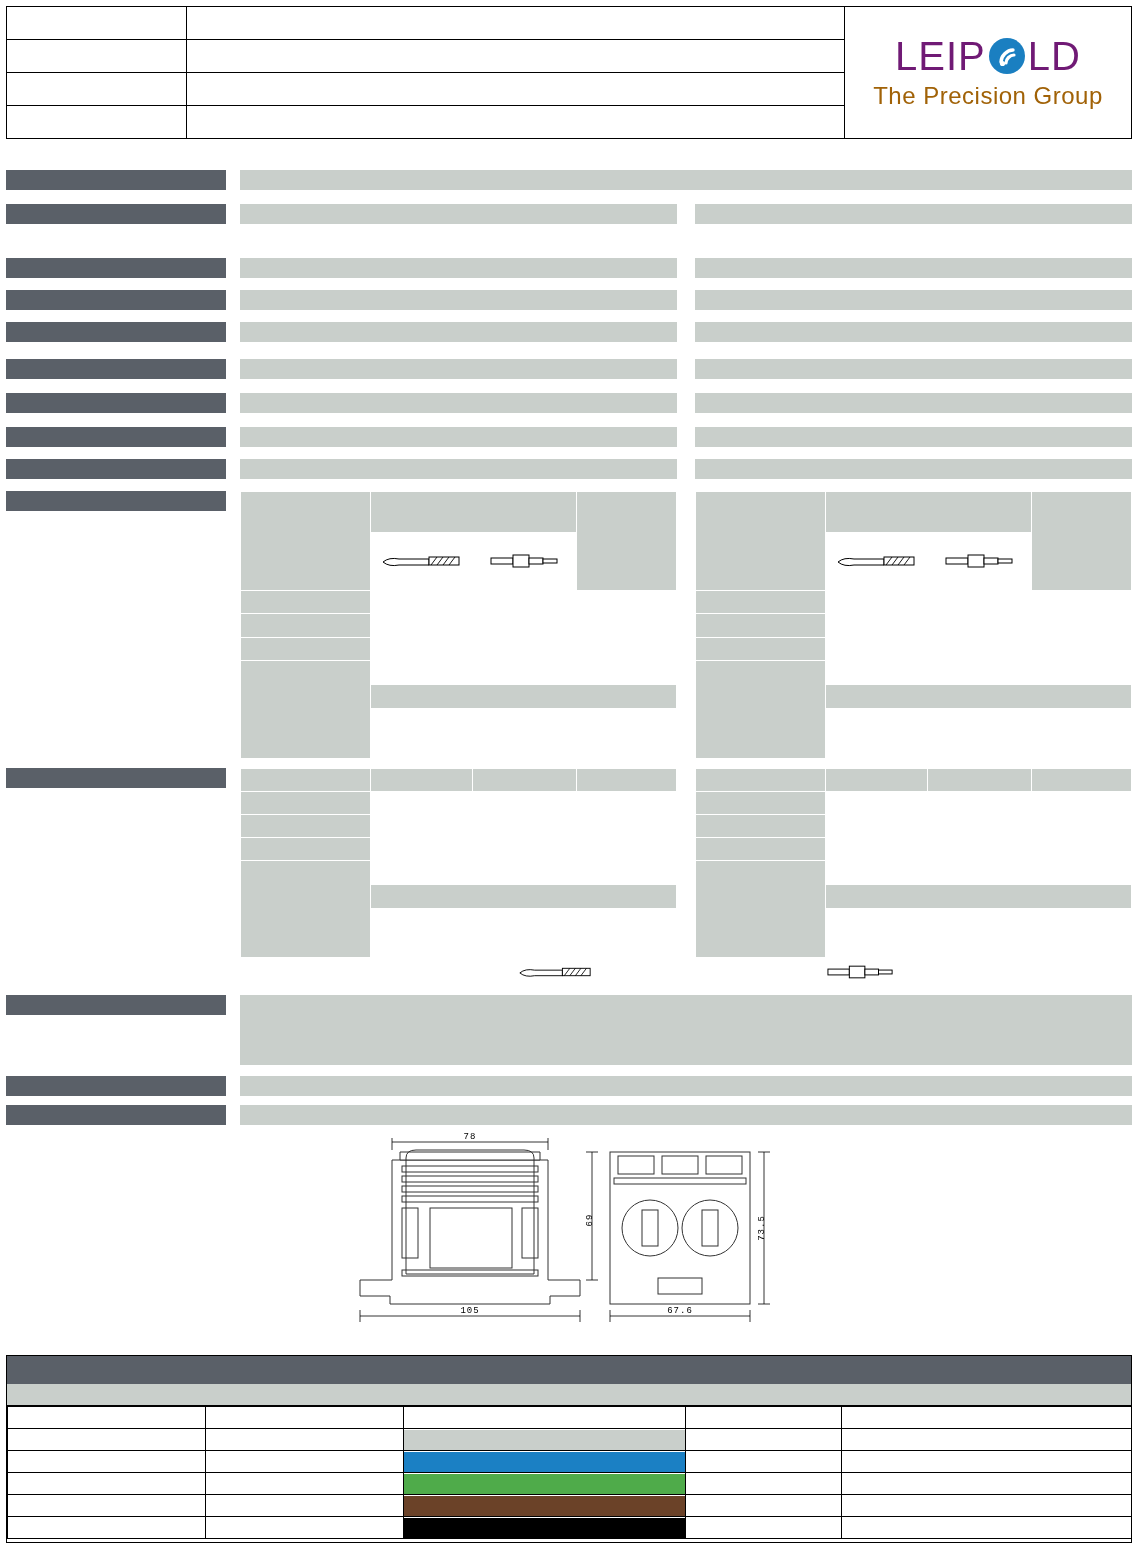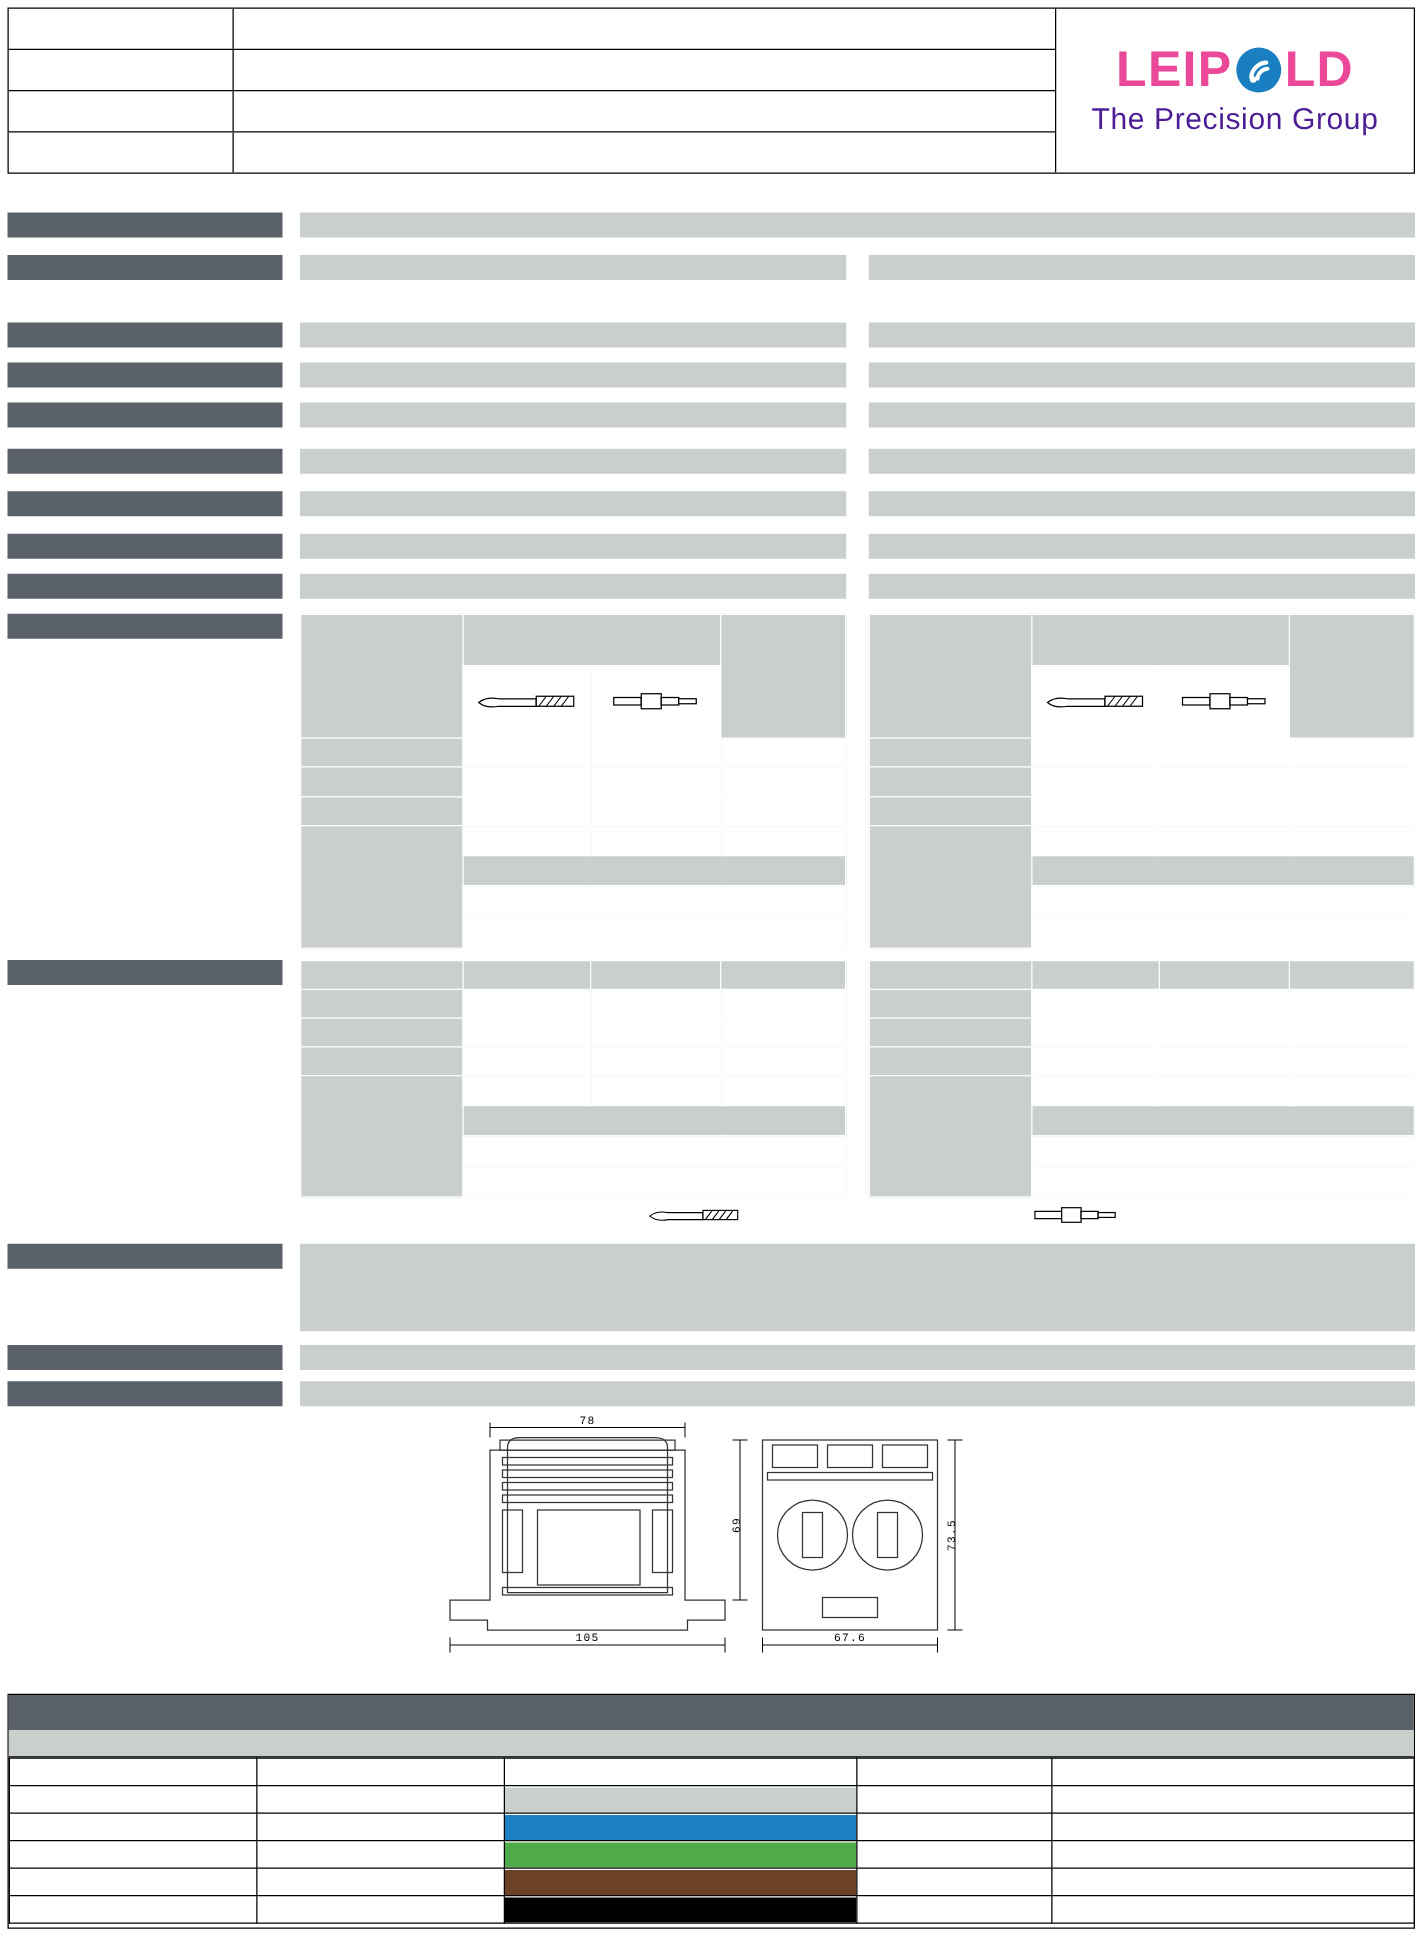--- a/index.html
+++ b/index.html
@@ -69,23 +69,23 @@
   .logo-box {
     flex: 1;
     position: relative;
     display: flex;
     flex-direction: column;
     align-items: center;
     justify-content: center;
   }
   .logo-main {
     font-size: 40px;
-    font-weight: bold;
+    font-weight: normal;
     letter-spacing: 1px;
-    color: #ec4899;
+    color: #701a75;
     line-height: 1;
     display: flex;
     align-items: center;
   }
   .logo-o {
     display: inline-block;
     position: relative;
     width: 40px;
     height: 40px;
     margin: 0 1px;
@@ -97,21 +97,21 @@
     border-radius: 50%;
     background: #1a7fc1;
   }
   .logo-o .wave {
     position: absolute;
     left: 0; top: 0;
     width: 40px; height: 40px;
   }
   .logo-sub {
     font-size: 24px;
-    color: #4c1d95;
+    color: #a16207;
     margin-top: 6px;
     letter-spacing: 0.5px;
   }
 
   
   .lbl {
     position: absolute;
     left: 6px;
     width: 220px;
     height: 20px;

